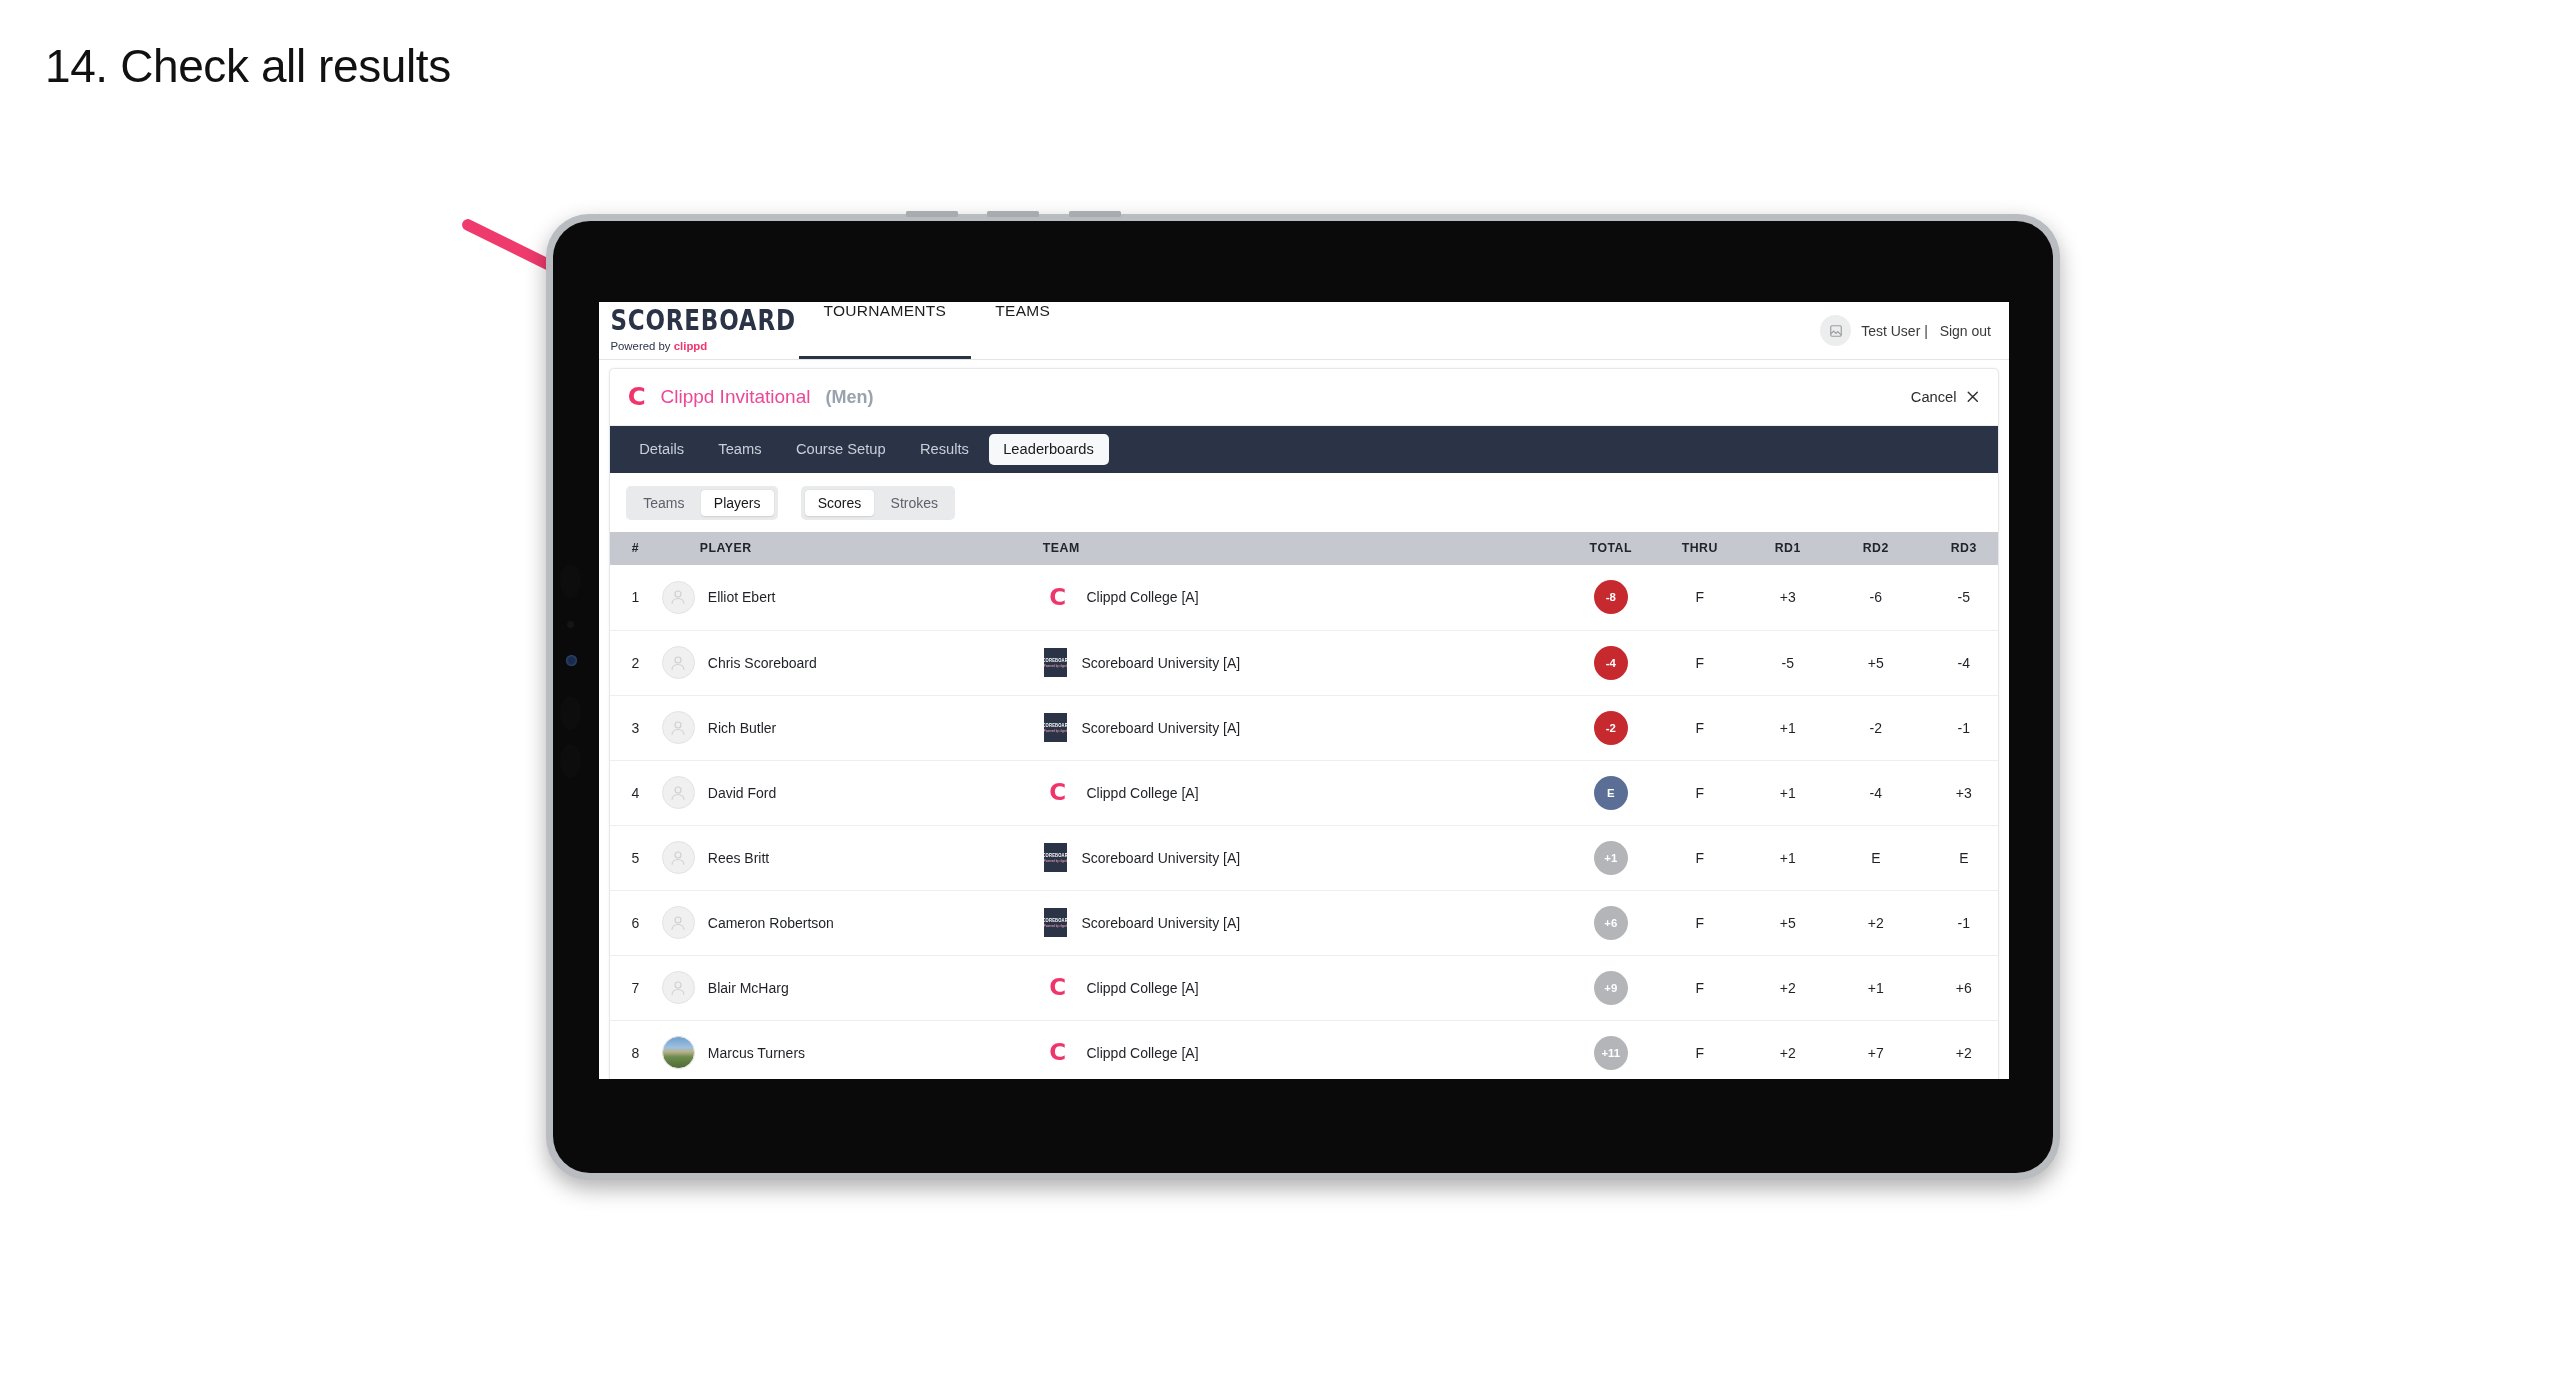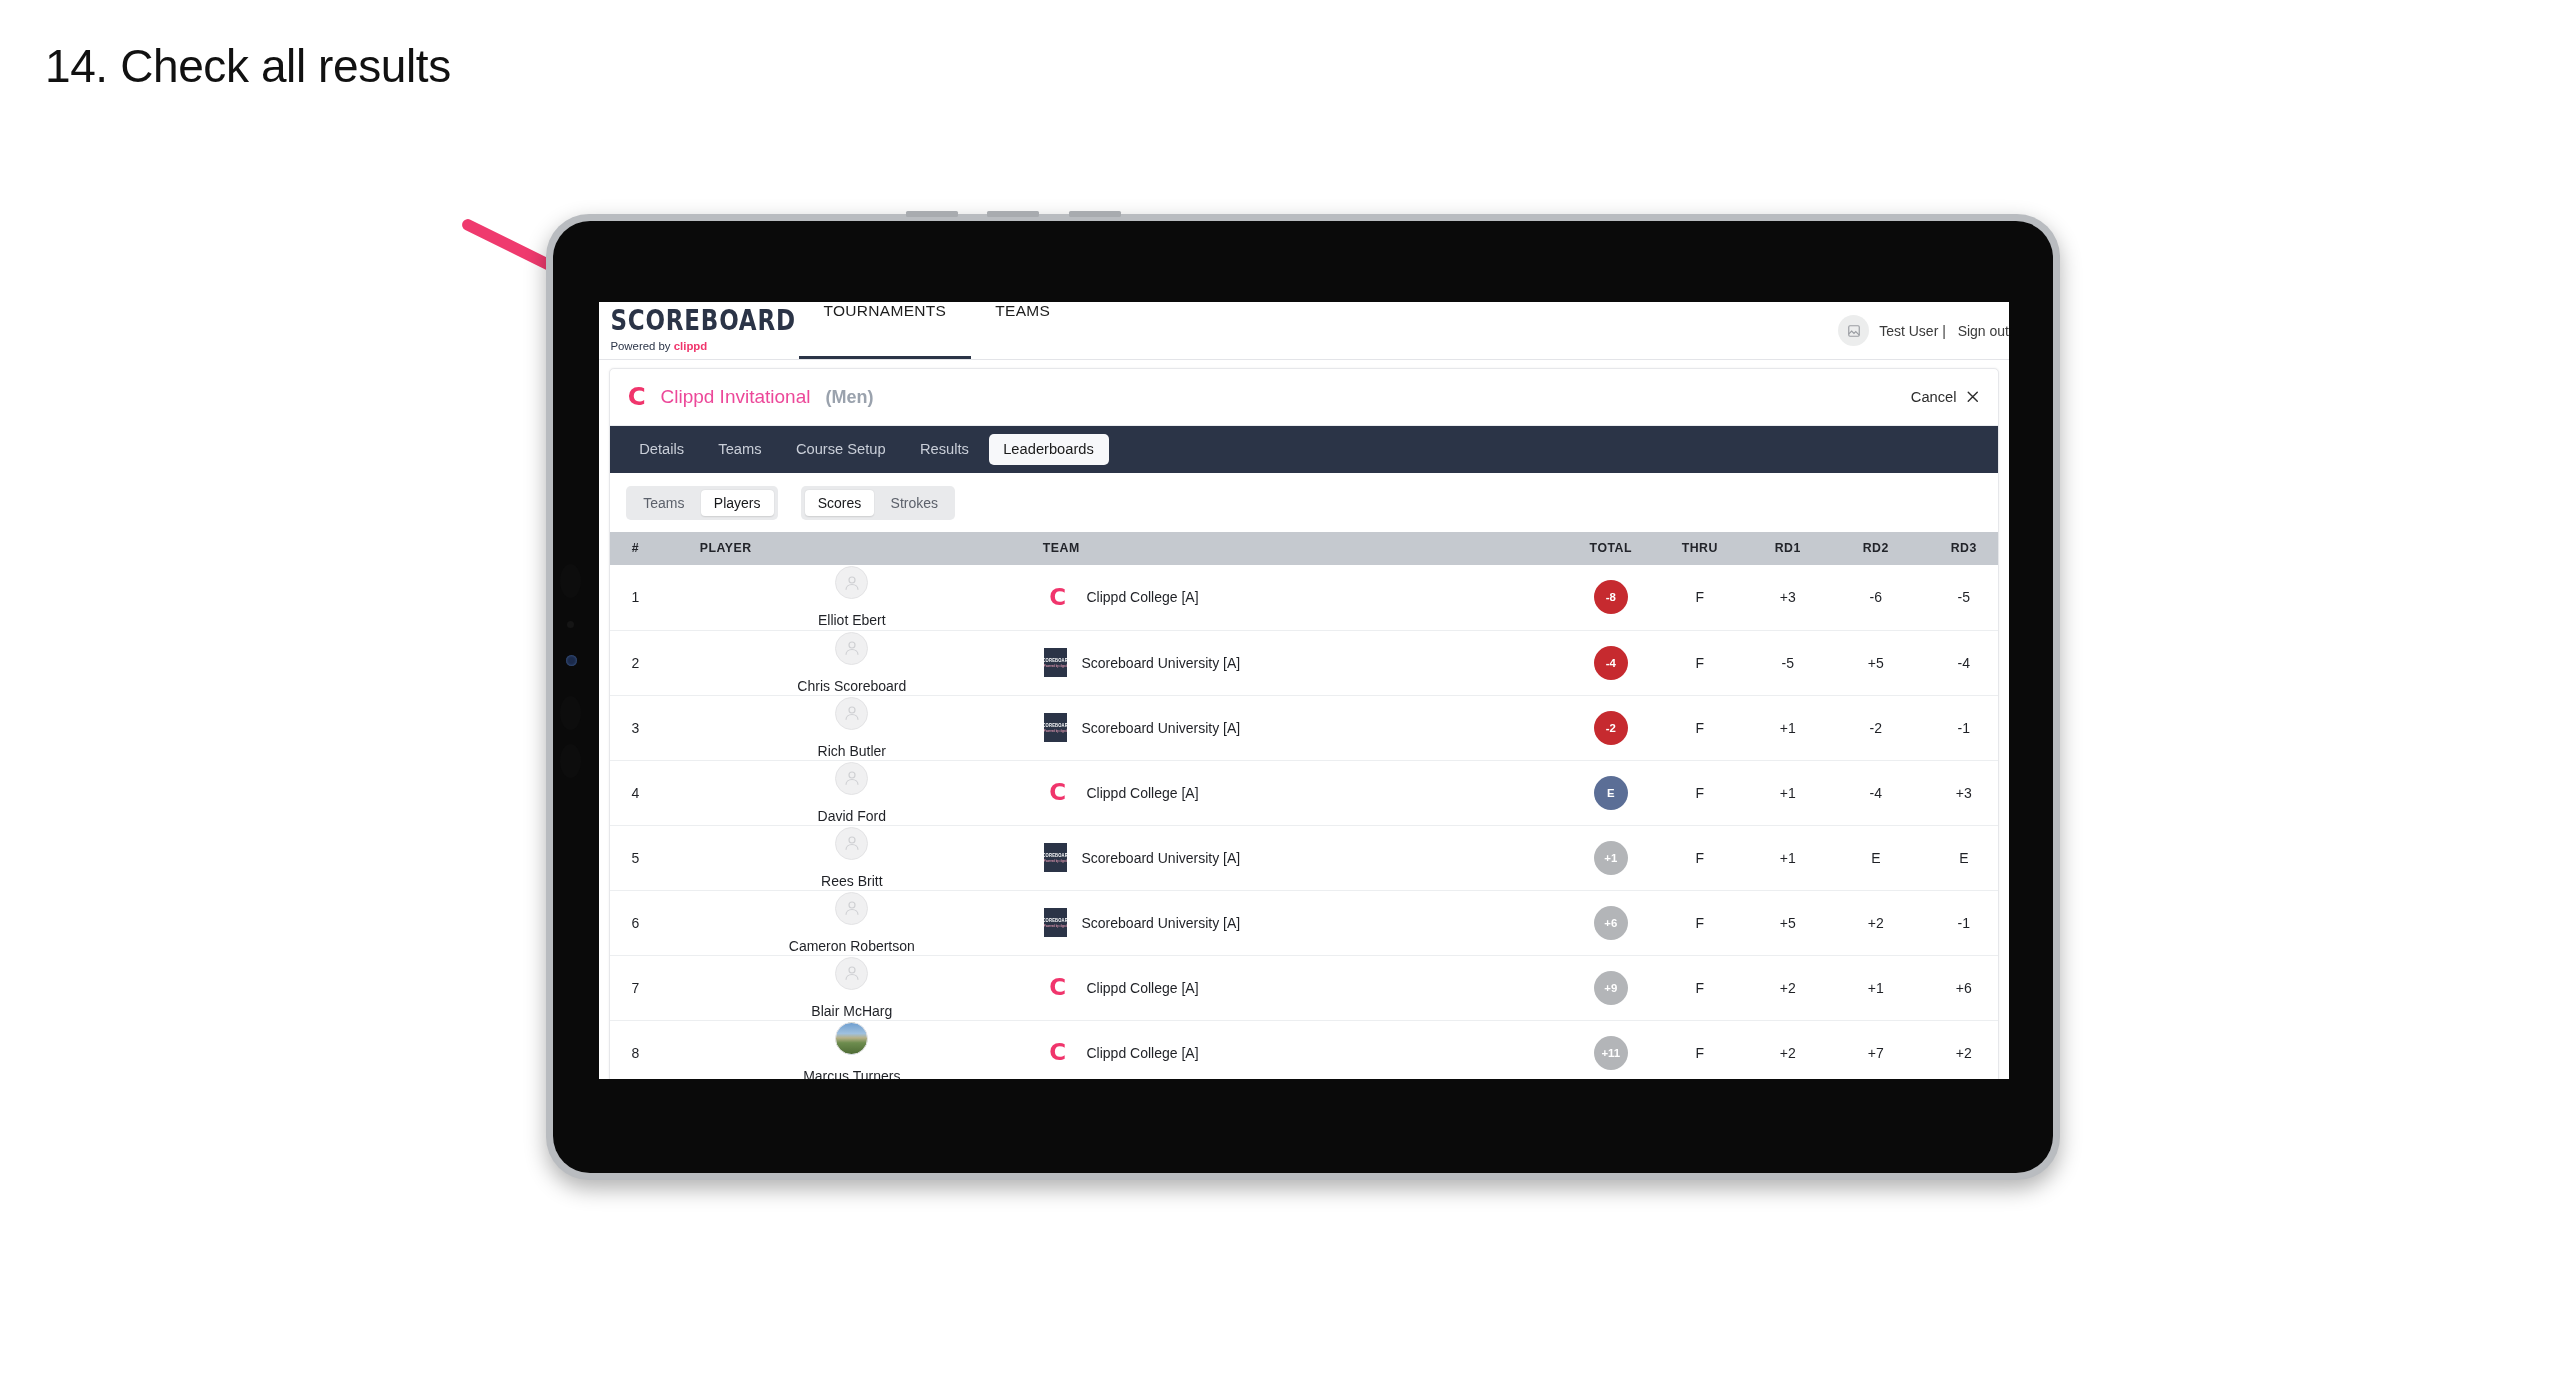--- a/index.html
+++ b/index.html
@@ -59,21 +59,21 @@
              letter-spacing:0.8px;color:#2b3447;line-height:1;
              transform:scaleY(1.22);transform-origin:left center;}
   #logo-sub{font-size:11.4px;color:#2b3447;margin-top:7.4px;}
   #logo-sub .pink{color:#f0356c;font-weight:bold;}
   .topnav{
     display:flex;padding:0 24.5px;font-size:15.5px;color:#1d1d1d;
     letter-spacing:0.3px;cursor:pointer;
   }
   .topnav.active{border-bottom:3.3px solid #2b3447;}
   #topbar-spacer{flex:1;}
-  #user-area{display:flex;align-items:center;gap:9.8px;}
+  #user-area{display:flex;align-items:center;padding-right:18px;gap:9.8px;}
   #avatar-top{width:31px;height:31px;border-radius:50%;background:#eceded;
               display:flex;align-items:center;justify-content:center;}
   #user-name{font-size:14px;color:#3a3a3a;}
   #sign-out{font-size:14px;color:#3a3a3a;cursor:pointer;margin-left:2px;}
 
   
   #card{margin:8.2px 9.8px 0 9.8px;background:#fff;border:0.8px solid #e6e7ea;
         border-radius:4.9px;box-shadow:0 0.8px 2.5px rgba(0,0,0,.07);overflow:hidden;}
 
   #title-row{display:flex;align-items:center;height:56px;padding:0 18px;
@@ -105,21 +105,21 @@
   tbody td{font-size:14px;color:#1f2126;vertical-align:middle;}
   .c-rank{width:51px;text-align:center;}
   .c-player{width:343px;}
   .c-team{width:523px;}
   .c-total{width:90px;text-align:center;}
   .c-thru{width:88px;text-align:center;}
   .c-rd{width:88px;text-align:center;}
   thead .c-player{padding-left:39px;}
   thead .c-total,thead .c-thru,thead .c-rd{text-align:center;}
 
-  .player-cell{display:flex;align-items:center;gap:13px;flex-direction:column;}
+  .player-cell{display:flex;align-items:center;gap:13px;}
   .pavatar{width:31px;height:31px;border-radius:50%;background:#f0f0f1;
            border:0.8px solid #e3e3e5;display:flex;align-items:center;justify-content:center;
            overflow:hidden;flex:none;}
   .pavatar.photo{background:linear-gradient(180deg,#6f9fd0 0%,#9fc0de 34%,#b7b188 48%,#6d8c4e 64%,#4e6b35 100%);}
   .team-cell{display:flex;align-items:center;gap:14.7px;}
   .tlogo{width:28px;height:28px;display:flex;align-items:center;justify-content:center;flex:none;}
   .tlogo.clippd{font-family:"DejaVu Sans", sans-serif;font-weight:bold;font-size:23px;color:#f0356c;line-height:1;}
   .tlogo.sbu{width:23px;height:29px;background:#2b3447;display:flex;flex-direction:column;
              align-items:center;justify-content:center;}
   .tlogo.sbu .l1{font-size:4.1px;color:#fff;font-weight:bold;letter-spacing:0.2px;transform:scaleY(1.4);}

